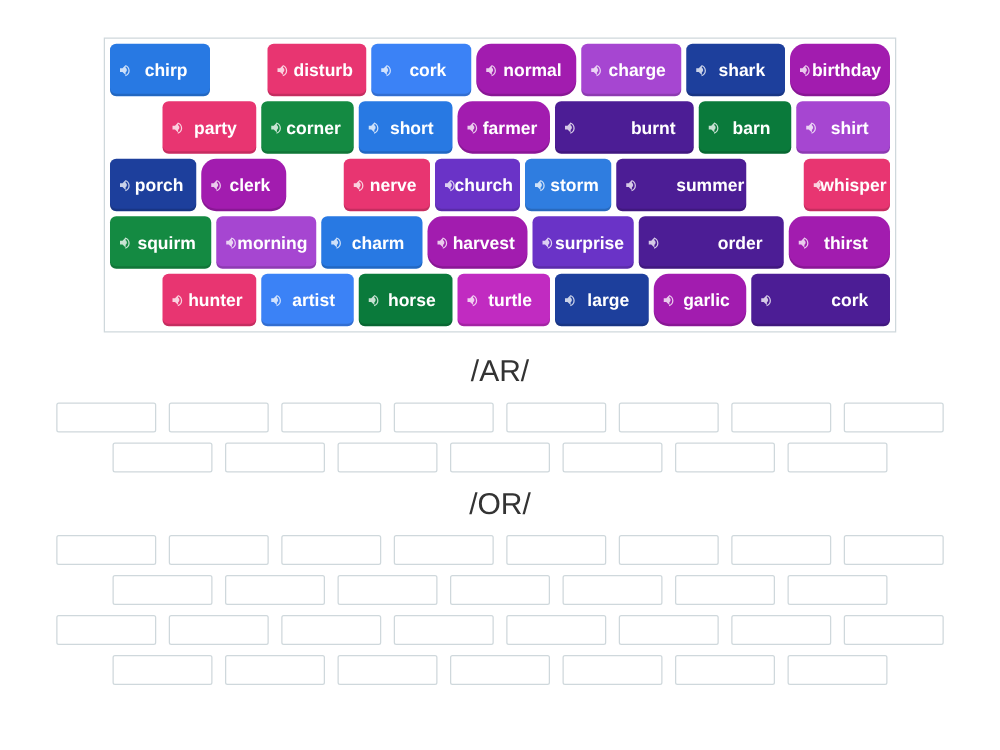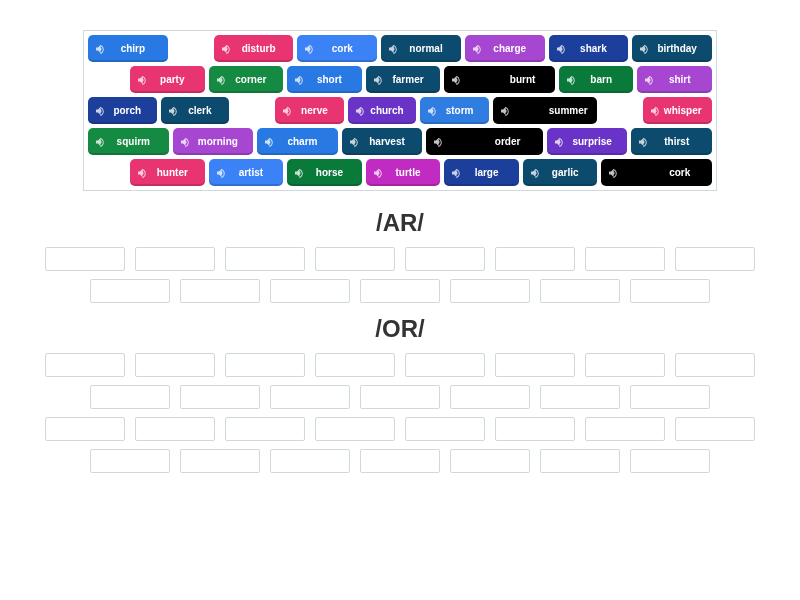--- a/index.html
+++ b/index.html
@@ -18,22 +18,22 @@
     }
     .word-row {
       display: flex;
     }
     .word-tile {
       flex: 1;
       margin: 2px;
       border-radius: 5px;
       color: #ffffff;
       font-weight: 700;
-      font-size: 10px;
-      height: 27px;
+      font-size: 14px;
+      height: 42px;
       display: flex;
       align-items: center;
       justify-content: center;
       position: relative;
       cursor: grab;
       box-shadow: inset 0 -2px 0 rgba(0,0,0,0.15);
     }
     .word-tile .speaker {
       position: absolute;
       left: 6px;
@@ -42,39 +42,39 @@
       width: 12px;
       height: 12px;
       opacity: 0.85;
     }
     .word-label {
       padding-left: 10px;
     }
     .c-blue    { background: #2879e3; }
     .c-pink    { background: #e83571; margin-left: 44px; }
     .c-orange  { background: #3b82f6; }
-    .c-teal    { background: #0c4a6e; }
+    .c-teal    { background: #a21caf; border-radius: 12px; }
     .c-purple  { background: #a646d1; }
     .c-navy    { background: #1d3f9c; }
     .c-green   { background: #148a42; align-items: center; }
     .c-magenta { background: #c12bc1; }
-    .c-red     { background: #000000; padding-left: 36px; }
+    .c-red     { background: #4c1d95; padding-left: 36px; }
     .c-violet  { background: #6a33c7; }
     .c-azure   { background: #2f7de0; }
     .c-dkgreen { background: #0a7a3b; }
 
     .categories {
       width: 710px;
       margin: 18px auto 0;
     }
     .cat-title {
       text-align: center;
       font-size: 24px;
       color: #333;
-      font-weight: 700;
+      font-weight: 400;
       margin: 12px 0 10px;
     }
     .slot-row {
       display: flex;
       justify-content: center;
       gap: 10px;
       margin-bottom: 8px;
     }
     .slot {
       width: 80px;
@@ -238,31 +238,31 @@
           <path d="M4 9v6h4l5 5V4L8 9H4zm11 3c0-1.8-1-3.3-2.5-4.1v8.1C14 15.3 15 13.8 15 12zm-2.5-8v2.1c2.9.9 5 3.6 5 6.9s-2.1 6-5 6.9V22c4-1 7-4.6 7-9s-3-8-7-9z" fill="rgba(255,255,255,0.9)"></path>
         </svg>
         <span class="word-label">charm</span>
       </div>
       <div class="word-tile c-teal">
         <svg viewBox="0 0 24 24" class="speaker">
           <path d="M4 9v6h4l5 5V4L8 9H4zm11 3c0-1.8-1-3.3-2.5-4.1v8.1C14 15.3 15 13.8 15 12zm-2.5-8v2.1c2.9.9 5 3.6 5 6.9s-2.1 6-5 6.9V22c4-1 7-4.6 7-9s-3-8-7-9z" fill="rgba(255,255,255,0.9)"></path>
         </svg>
         <span class="word-label">harvest</span>
       </div>
+      <div class="word-tile c-violet">
+        <svg viewBox="0 0 24 24" class="speaker">
+          <path d="M4 9v6h4l5 5V4L8 9H4zm11 3c0-1.8-1-3.3-2.5-4.1v8.1C14 15.3 15 13.8 15 12zm-2.5-8v2.1c2.9.9 5 3.6 5 6.9s-2.1 6-5 6.9V22c4-1 7-4.6 7-9s-3-8-7-9z" fill="rgba(255,255,255,0.9)"></path>
+        </svg>
+        <span class="word-label">surprise</span>
+      </div>
       <div class="word-tile c-red">
         <svg viewBox="0 0 24 24" class="speaker">
           <path d="M4 9v6h4l5 5V4L8 9H4zm11 3c0-1.8-1-3.3-2.5-4.1v8.1C14 15.3 15 13.8 15 12zm-2.5-8v2.1c2.9.9 5 3.6 5 6.9s-2.1 6-5 6.9V22c4-1 7-4.6 7-9s-3-8-7-9z" fill="rgba(255,255,255,0.9)"></path>
         </svg>
         <span class="word-label">order</span>
-      </div>
-      <div class="word-tile c-violet">
-        <svg viewBox="0 0 24 24" class="speaker">
-          <path d="M4 9v6h4l5 5V4L8 9H4zm11 3c0-1.8-1-3.3-2.5-4.1v8.1C14 15.3 15 13.8 15 12zm-2.5-8v2.1c2.9.9 5 3.6 5 6.9s-2.1 6-5 6.9V22c4-1 7-4.6 7-9s-3-8-7-9z" fill="rgba(255,255,255,0.9)"></path>
-        </svg>
-        <span class="word-label">surprise</span>
       </div>
       <div class="word-tile c-teal">
         <svg viewBox="0 0 24 24" class="speaker">
           <path d="M4 9v6h4l5 5V4L8 9H4zm11 3c0-1.8-1-3.3-2.5-4.1v8.1C14 15.3 15 13.8 15 12zm-2.5-8v2.1c2.9.9 5 3.6 5 6.9s-2.1 6-5 6.9V22c4-1 7-4.6 7-9s-3-8-7-9z" fill="rgba(255,255,255,0.9)"></path>
         </svg>
         <span class="word-label">thirst</span>
       </div>
     </div>
     <div class="word-row">
       <div class="word-tile c-pink">

